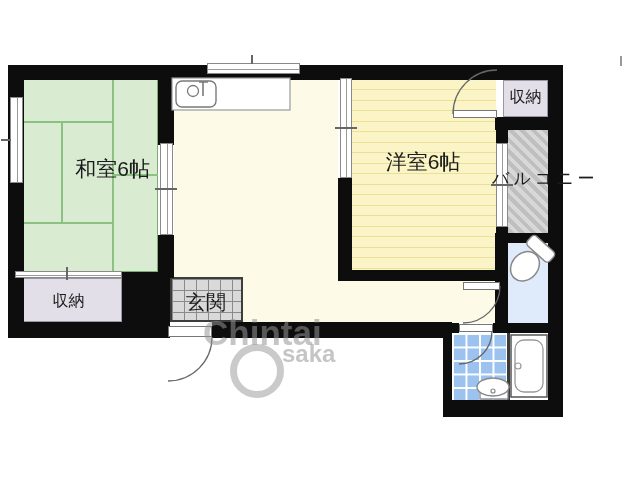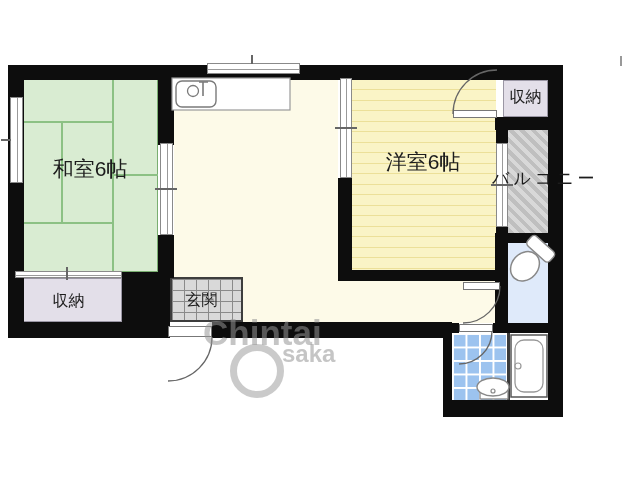--- a/index.html
+++ b/index.html
@@ -115,24 +115,24 @@
       <rect x="515" y="340" width="28" height="52" rx="9" fill="#fff" stroke="#999" stroke-width="1.3"></rect>
       <circle cx="518" cy="366" r="3" fill="#fff" stroke="#999" stroke-width="1.2"></circle>
     </g>
     <g>
       <rect x="480" y="388" width="28" height="11" fill="#fff" stroke="#888" stroke-width="1.3"></rect>
       <ellipse cx="493" cy="387" rx="16" ry="9" fill="#fff" stroke="#888" stroke-width="1.4"></ellipse>
       <circle cx="493" cy="391" r="2" fill="none" stroke="#888" stroke-width="1.2"></circle>
     </g>
   </svg>
 
-  <div class="lbl" style="left:30px;top:157px;width:120px;font-size:21px;">和室6帖</div>
+  <div class="lbl" style="left:30px;top:157px;width:120px;font-size:21px;text-align:right;">和室6帖</div>
   <div class="lbl" style="left:363px;top:150px;width:120px;font-size:21px;">洋室6帖</div>
   <div class="lbl" style="left:503px;top:88px;width:45px;font-size:16px;">収納</div>
   <div class="lbl" style="left:492px;top:170px;font-size:17px;letter-spacing:4px;">バルコニー</div>
   <div class="lbl" style="left:15px;top:292px;width:107px;font-size:16px;">収納</div>
-  <div class="lbl" style="left:170px;top:291px;width:63px;font-size:16px;">玄関</div>
+  <div class="lbl" style="left:170px;top:291px;width:72px;font-size:20px;">玄関</div>
 
   <div class="wm" style="left:203px;top:313px;font-size:35px;font-weight:600;color:rgba(150,150,150,0.55);">Chintai</div>
   <div class="wm" style="left:230px;top:344px;width:40px;height:40px;border:7px solid rgba(150,150,150,0.5);border-radius:50%;"></div>
   <div class="wm" style="left:282px;top:340px;font-size:24px;font-weight:600;color:rgba(150,150,150,0.55);">saka</div>
 
 </div>
 
 </body></html>

